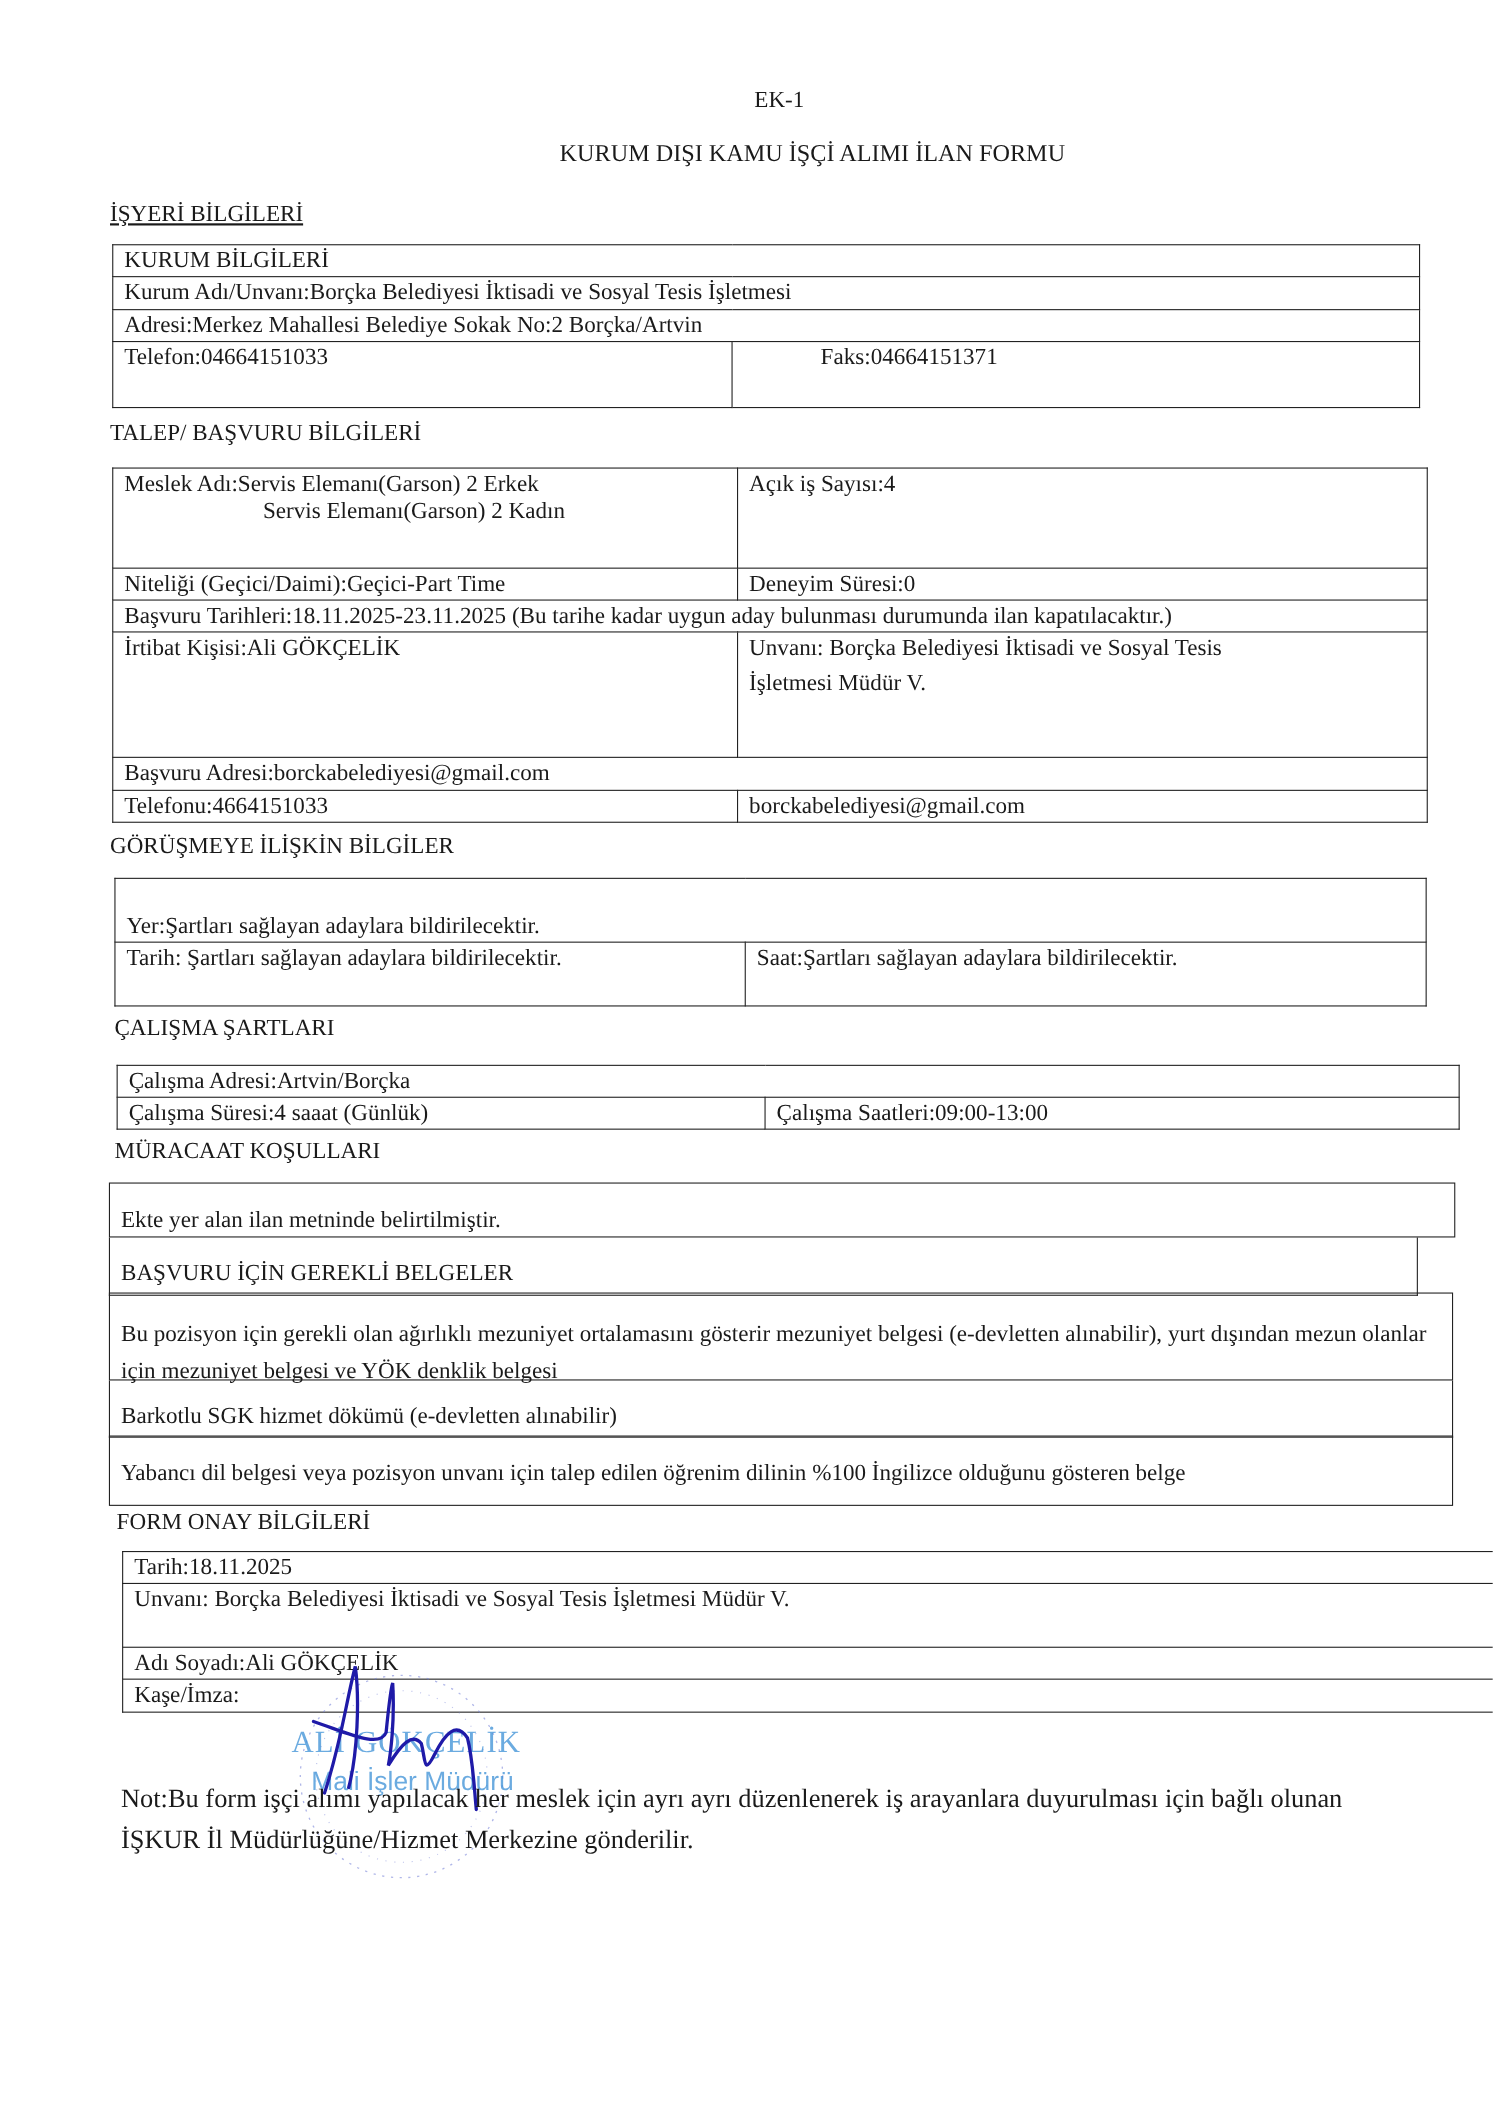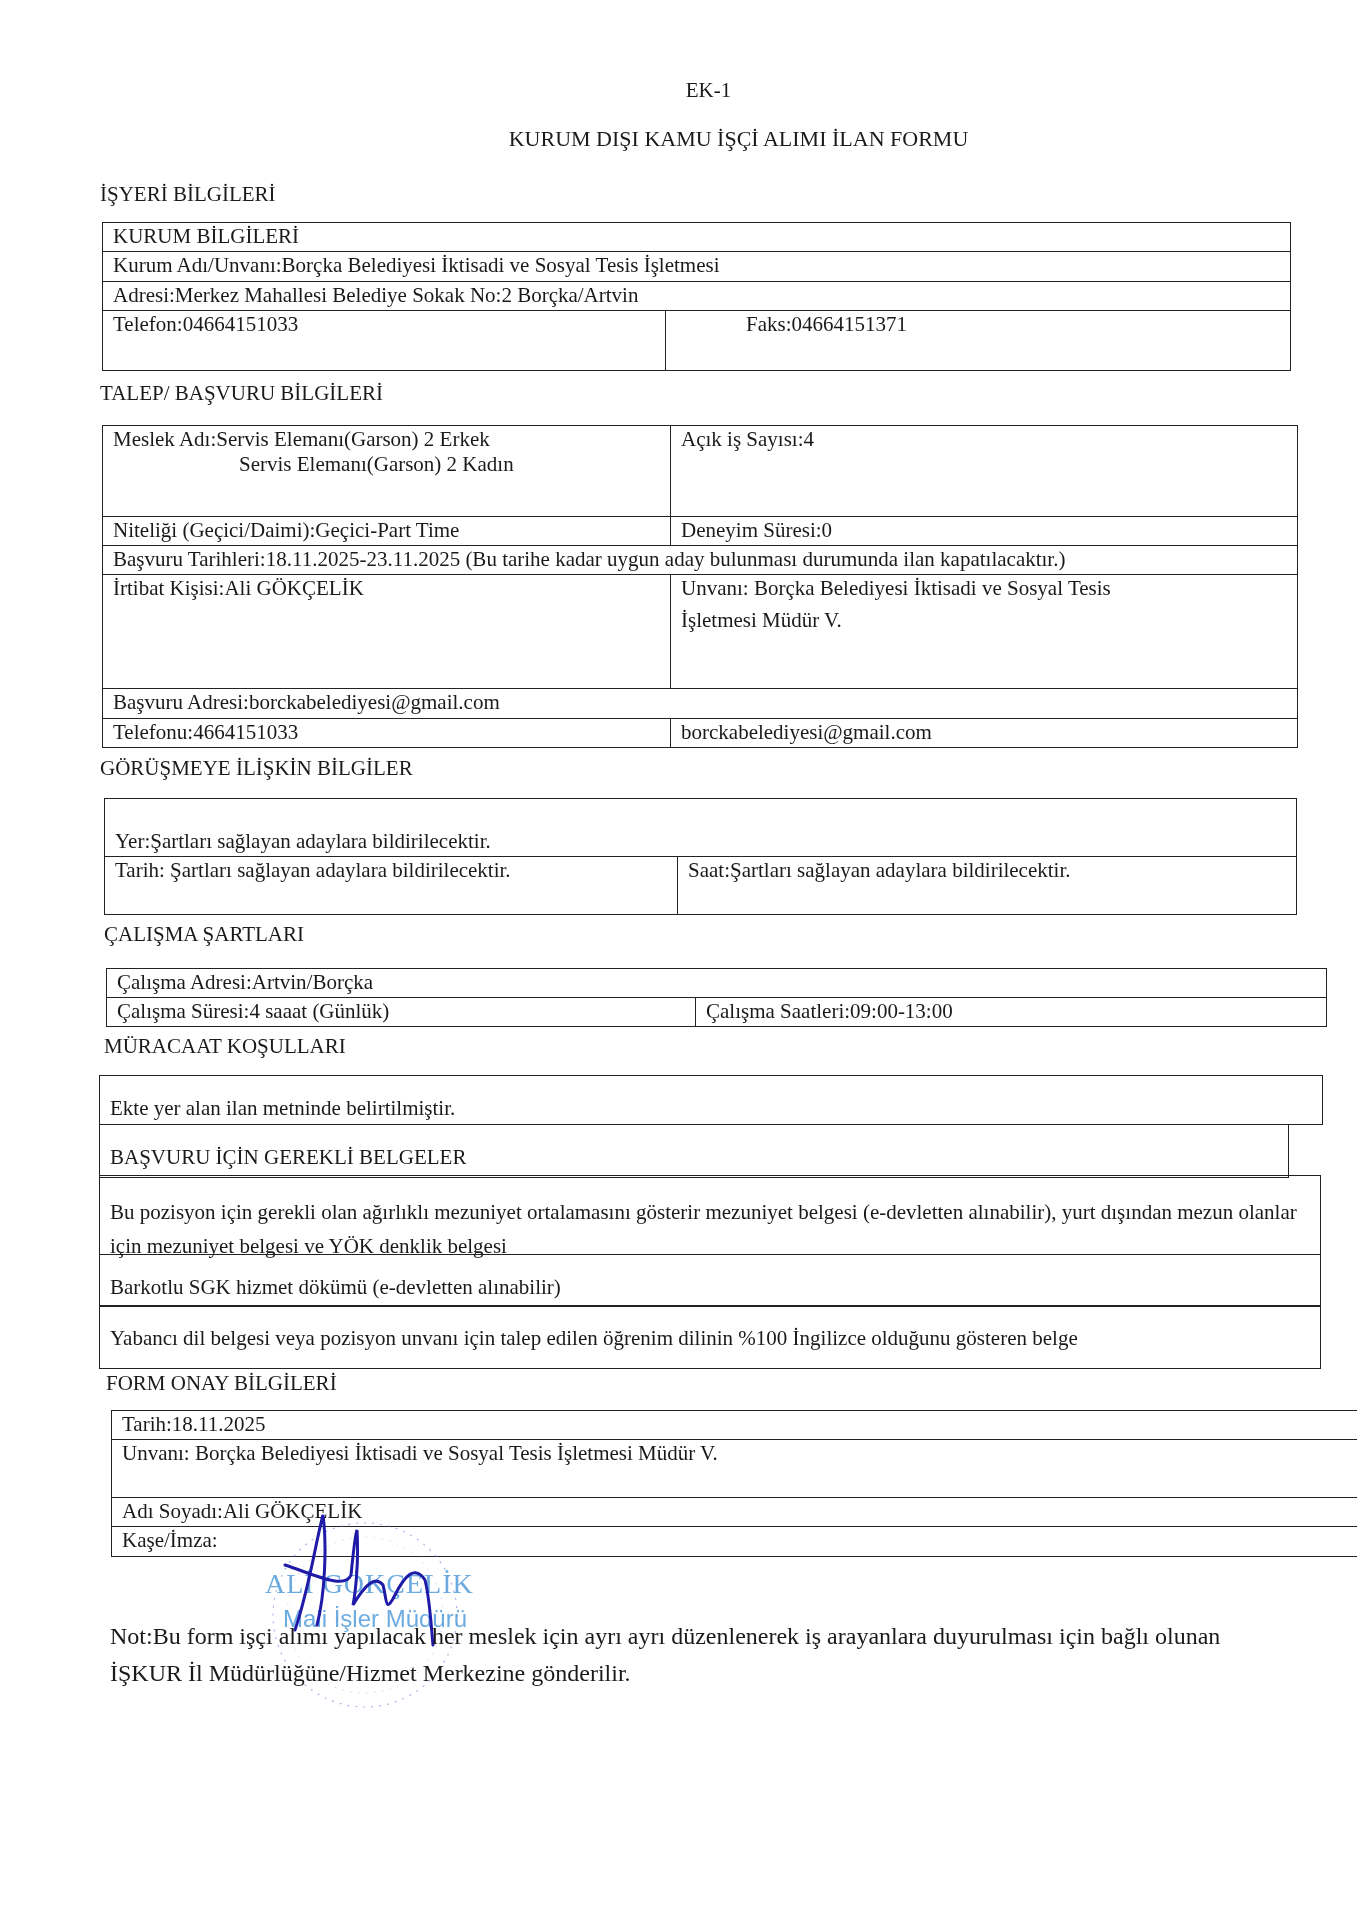--- a/index.html
+++ b/index.html
@@ -19,21 +19,21 @@
     position: absolute; left: 255px; top: 1505px; width: 260px; height: 220px; pointer-events: none;
   }
   .note { position: absolute; left: 110px; top: 1618px; width: 1180px; font-size: 24px; line-height: 1.55; }
 </style>
 </head>
 <body>
 
 <div class="center-title ek">EK-1</div>
 <div class="center-title form-title">KURUM DIŞI KAMU İŞÇİ ALIMI İLAN FORMU</div>
 
-<div class="sec" style="left:100px; top:182px;">İŞYERİ BİLGİLERİ</div>
+<div class="sec" style="left:100px; top:182px;text-decoration:underline;">İŞYERİ BİLGİLERİ</div>
 <table class="frm" style="left:102px; top:222px; width:1188px;">
   <colgroup>
       <col style="width:563px">
       <col style="width:625px">
     </colgroup>
   <tbody>
       <tr style="height:28px">
         <td colspan="2">KURUM BİLGİLERİ</td>
       </tr>
   <tr style="height:30px">

